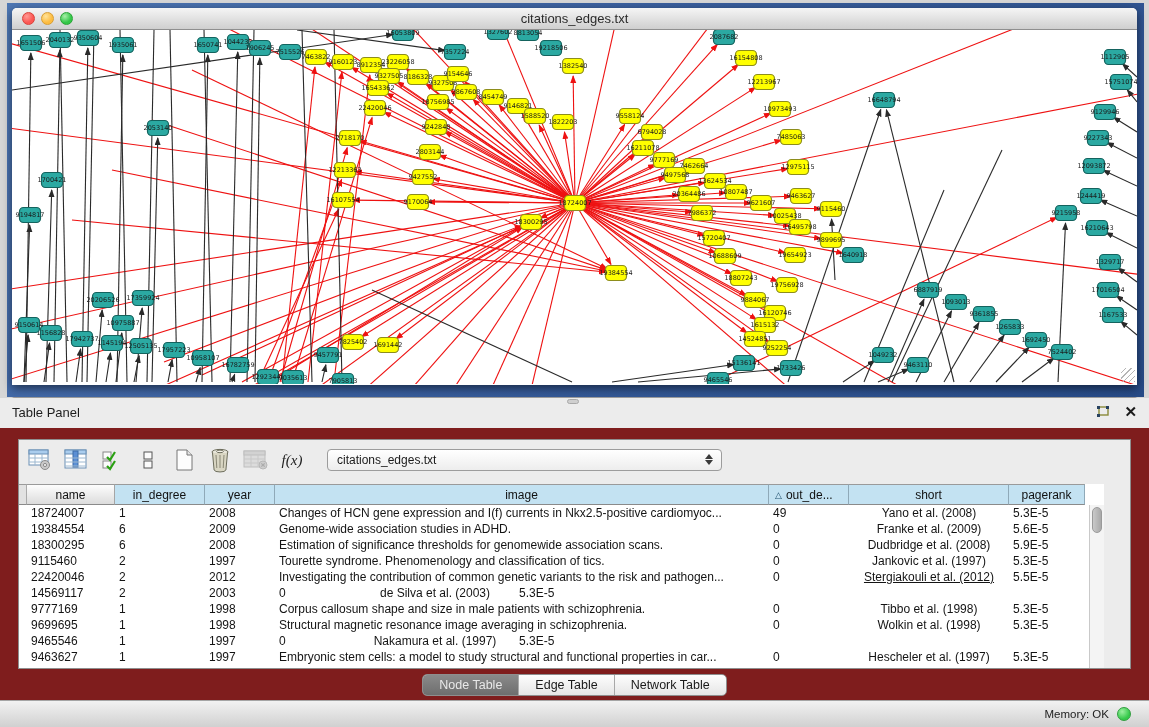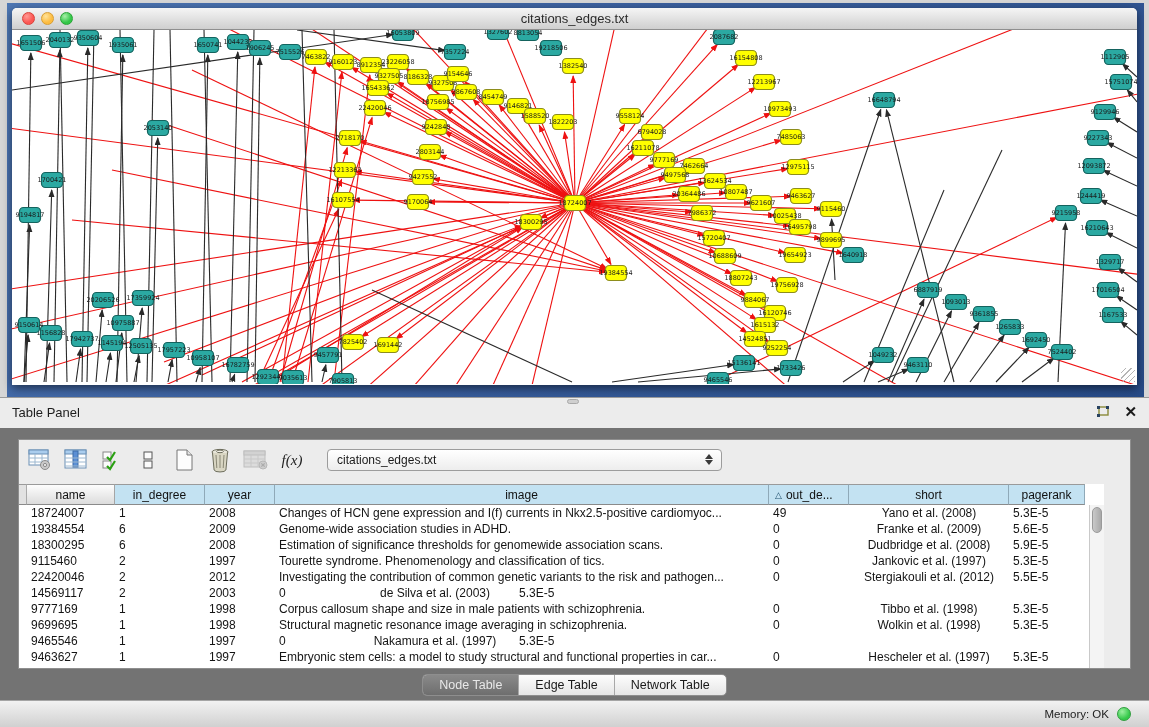--- a/index.html
+++ b/index.html
@@ -20,21 +20,21 @@
   .light { width:13px; height:13px; border-radius:50%; }
   .light.red    { background:radial-gradient(circle at 35% 30%, #ff9a94, #fc5753 60%); border:1px solid #d8423a; }
   .light.yellow { background:radial-gradient(circle at 35% 30%, #ffe39a, #fdbc40 60%); border:1px solid #d89e33; }
   .light.green  { background:radial-gradient(circle at 35% 30%, #a8efa8, #33c748 60%); border:1px solid #2aa336; }
   #canvas-wrap { position:relative; width:1125px; height:354px; background:#fff; overflow:hidden; }
   #grip { position:absolute; right:2px; bottom:2px; width:14px; height:14px;
     background:repeating-linear-gradient(135deg, transparent 0 3px, #b5b5b5 3px 4px); }
 
   
   #table-panel { position:absolute; left:0; top:397px; width:1149px; height:330px;
-    background:#737373; border-top:1px solid #9a9a9a; }
+    background:#7f1d1d; border-top:1px solid #9a9a9a;border-radius:17px; }
   #panel-header { position:relative; height:30px; background:#ececec; }
   #panel-header .ptitle { position:absolute; left:12px; top:7px; font-size:13px; color:#1d1d1d; }
   #drag-dot { position:absolute; left:567px; top:1px; width:12px; height:5px; border-radius:3px;
     background:#cfcfcf; border:1px solid #a8a8a8; }
   #float-btn { position:absolute; right:38px; top:7px; width:16px; height:15px; }
   #close-btn { position:absolute; right:12px; top:5px; font-size:15px; font-weight:bold; color:#1a1a1a; cursor:default; }
 
   #tp-container { position:absolute; left:18px; top:41px; width:1113px; height:230px;
     background:#ececec; border:1px solid #8e8e8e; }
   #tp-toolbar { position:relative; height:40px; display:flex; align-items:center; padding-left:8px; gap:10px; }
@@ -893,21 +893,21 @@
             <div class="tcell center" style="width: 160px;">Jankovic et al. (1997)</div>
             <div class="tcell" style="width: 76px;">5.3E-5</div>
           </div>
           <div class="trow">
             <div class="tcell" style="width: 8px;"></div>
             <div class="tcell" style="width: 88px;">22420046</div>
             <div class="tcell" style="width: 90px;">2</div>
             <div class="tcell" style="width: 70px;">2012</div>
             <div class="tcell" style="width: 494px;">Investigating the contribution of common genetic variants to the risk and pathogen...</div>
             <div class="tcell" style="width: 80px;">0</div>
-            <div class="tcell center" style="width: 160px;">Stergiakouli et al. (2012)</div>
+            <div class="tcell center" style="width: 160px; text-decoration: underline;">Stergiakouli et al. (2012)</div>
             <div class="tcell" style="width: 76px;">5.5E-5</div>
           </div>
           <div class="trow">
             <div class="tcell" style="width: 8px;"></div>
             <div class="tcell" style="width: 88px;">14569117</div>
             <div class="tcell" style="width: 90px;">2</div>
             <div class="tcell" style="width: 70px;">2003</div>
             <div class="tcell" style="width: 80px;">0</div>
             <div class="tcell center" style="width: 160px;">de Silva et al. (2003)</div>
             <div class="tcell" style="width: 76px;">5.3E-5</div>

